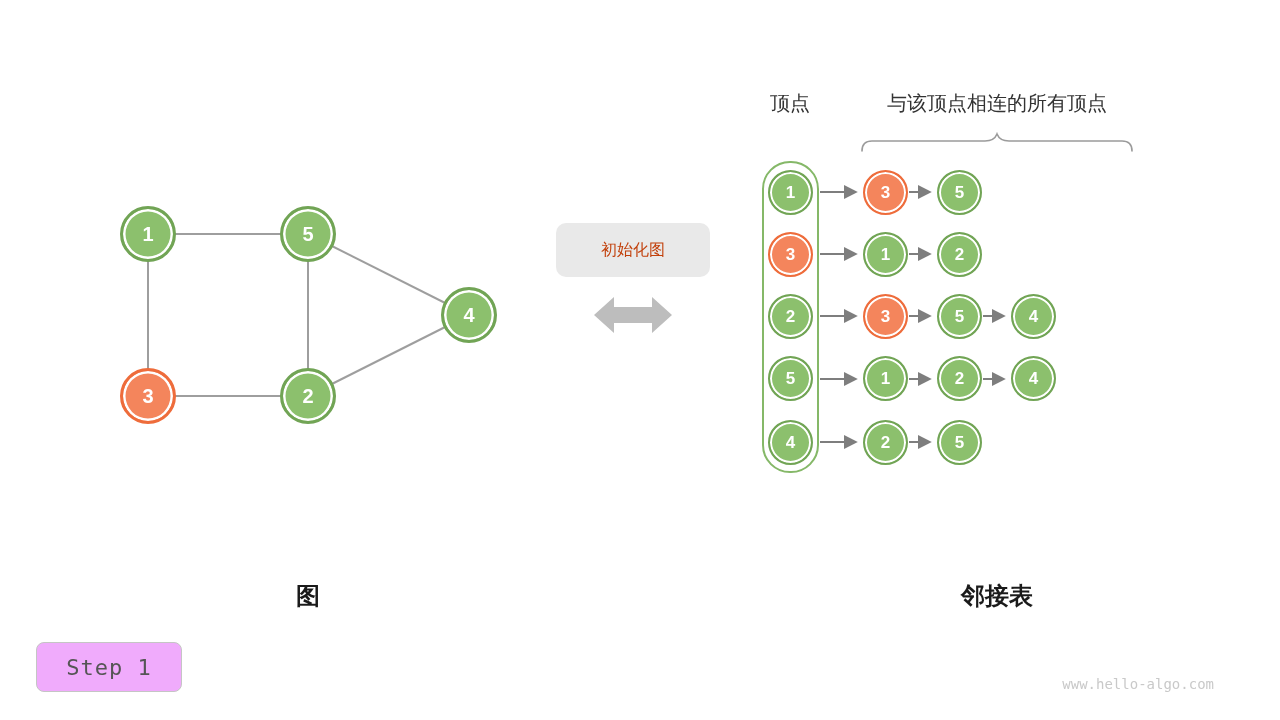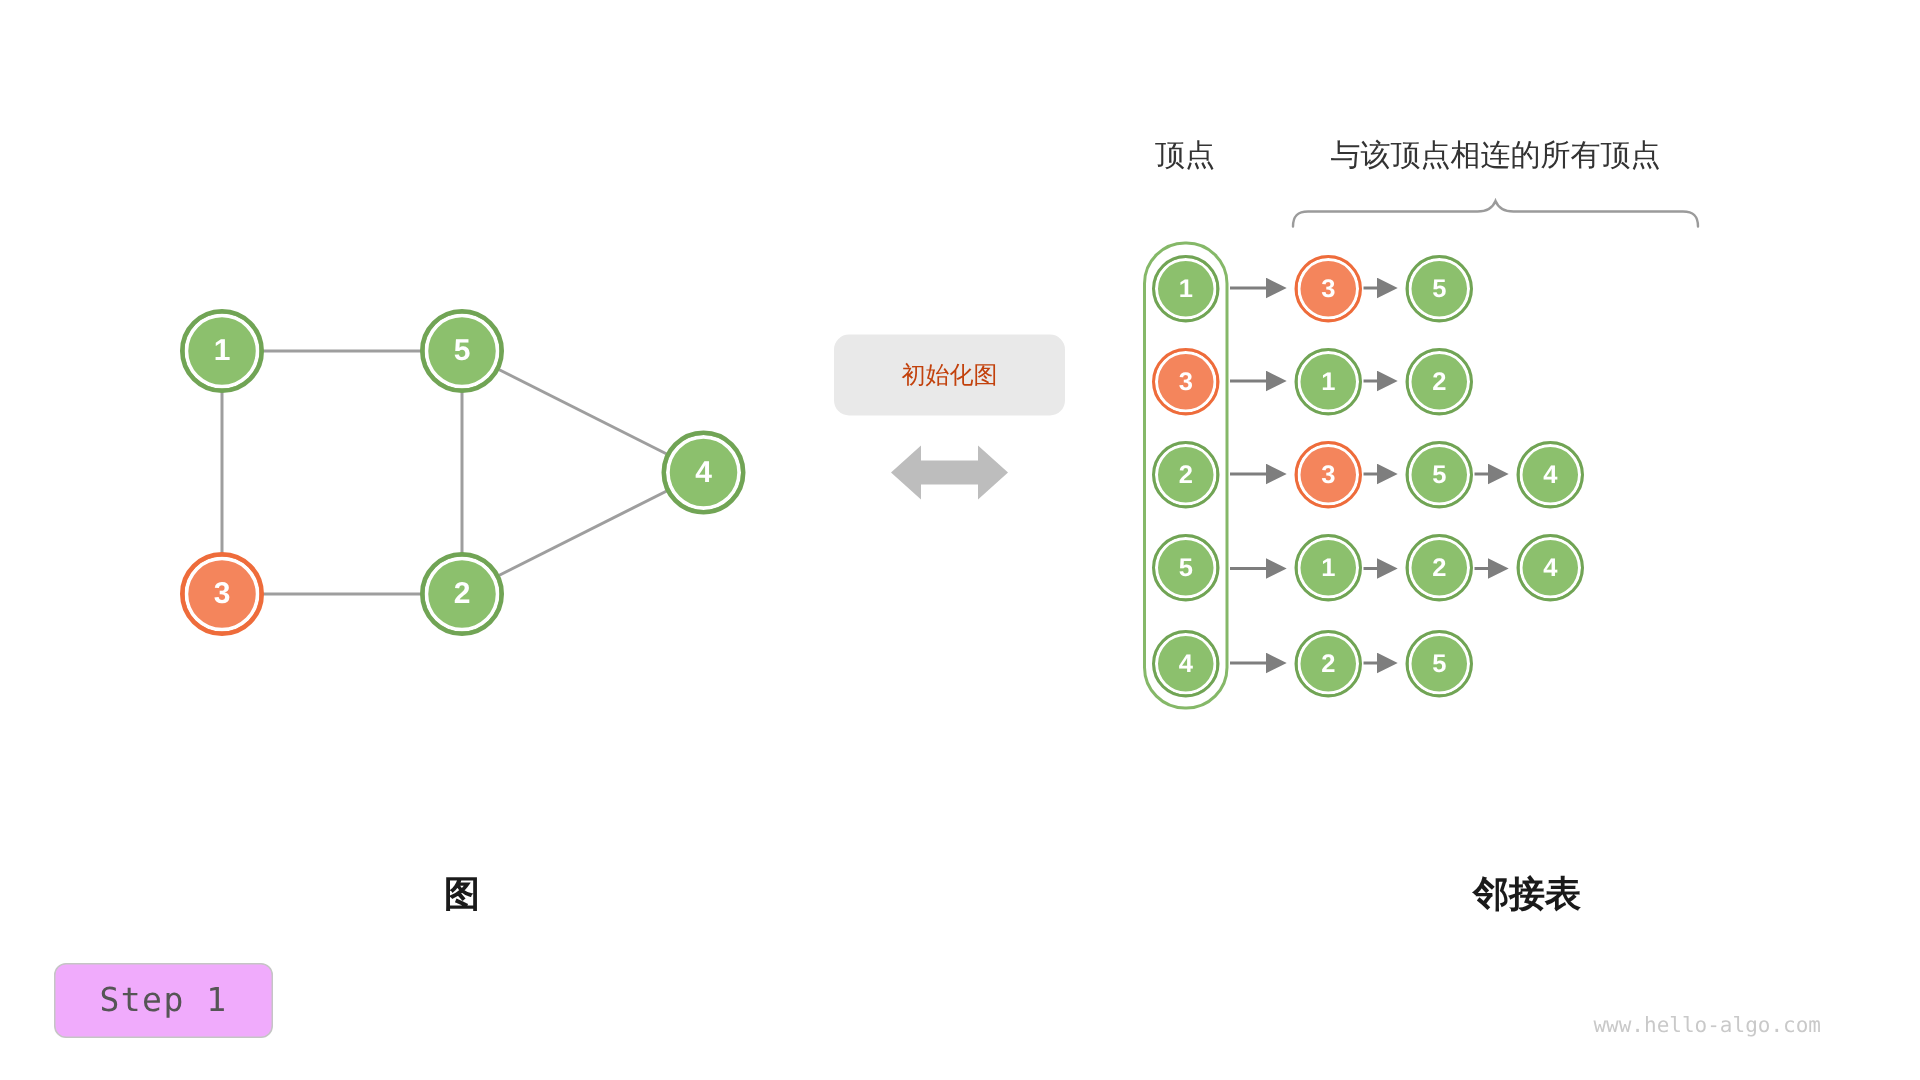--- a/index.html
+++ b/index.html
@@ -74,21 +74,21 @@
 
   .caption {
     position: absolute;
     top: 580px;
     font-size: 24px;
     font-weight: 700;
     color: #1a1a1a;
     text-align: center;
   }
   .caption-graph { left: 208px; width: 200px; }
-  .caption-adj   { left: 868px; width: 300px; }
+  .caption-adj   { left: 847px; width: 300px; }
 
   .step-badge {
     position: absolute;
     left: 36px; top: 642px;
     width: 146px; height: 50px;
     background: #f0abfc;
     border: 1.5px solid #C5C5C5;
     border-radius: 8px;
     display: flex; align-items: center; justify-content: center;
     font-family: "DejaVu Sans Mono", monospace;

